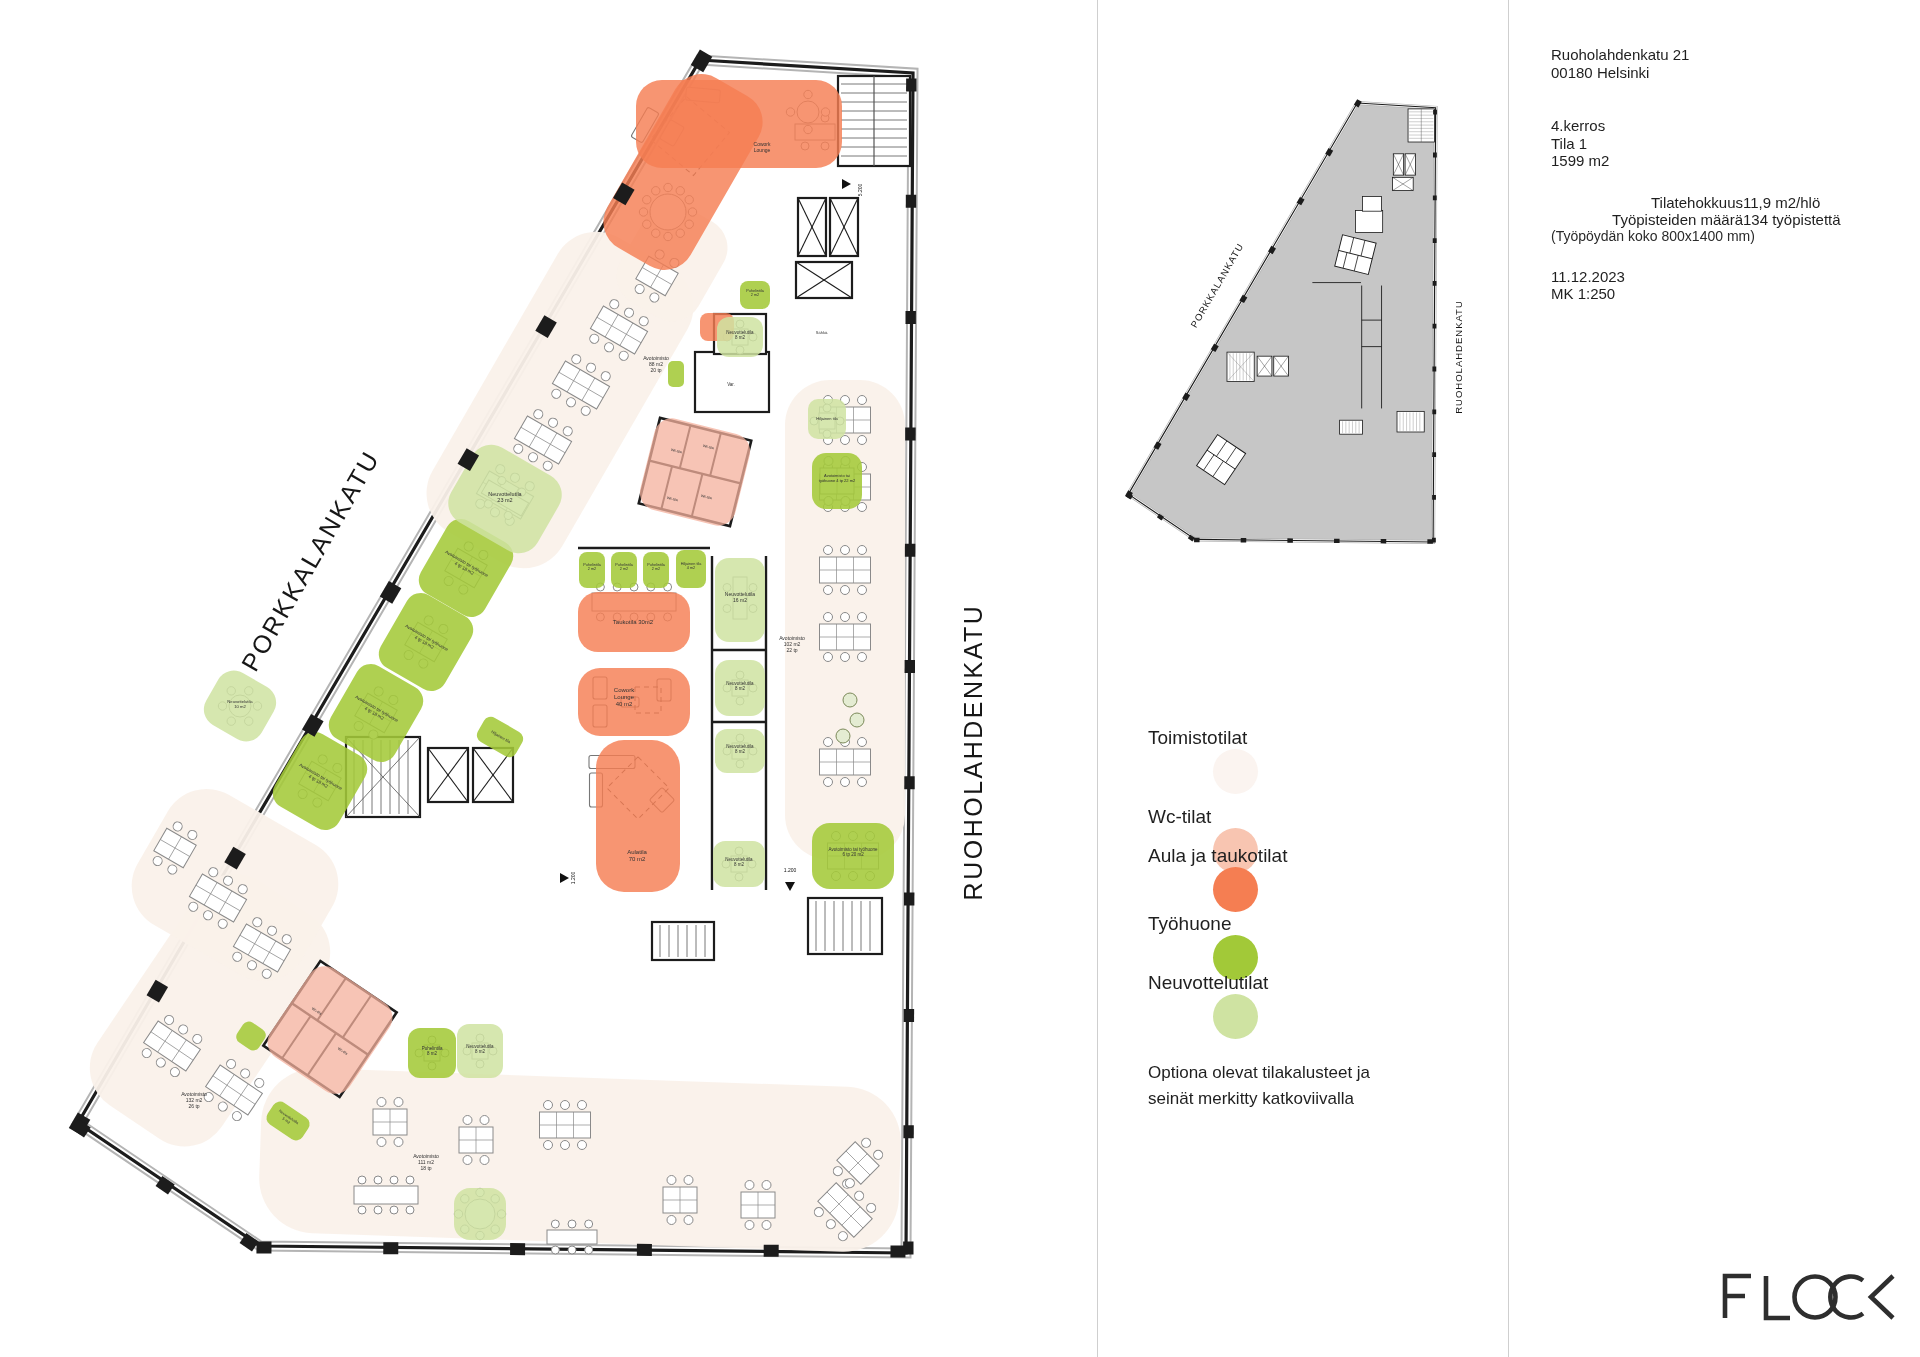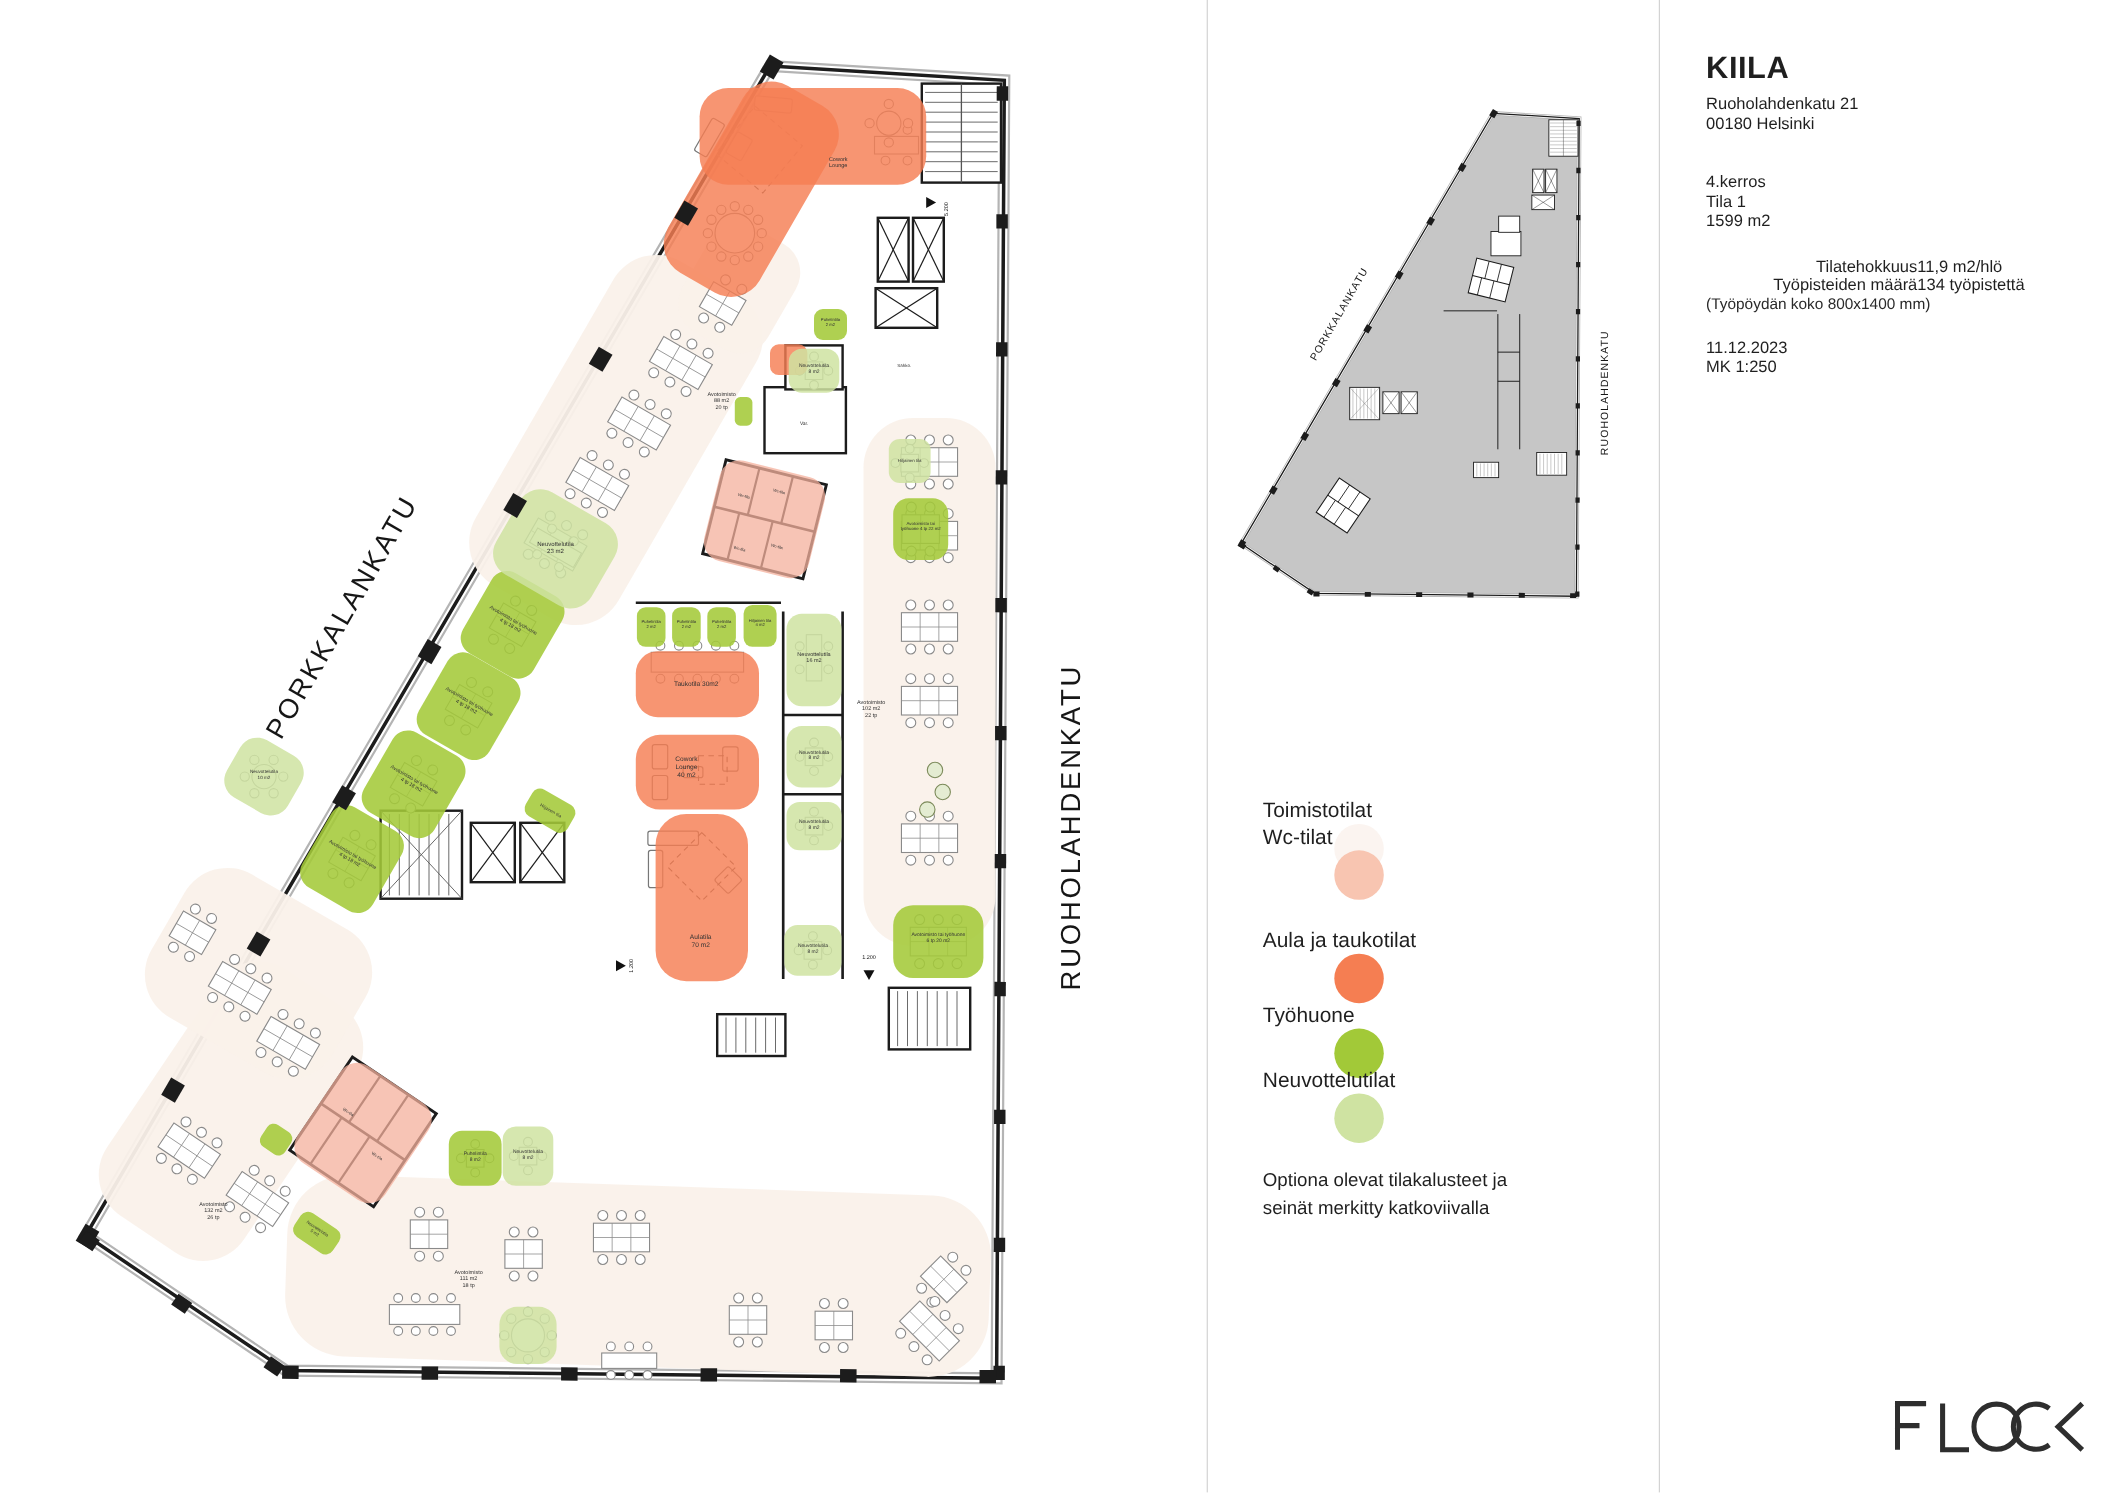--- a/index.html
+++ b/index.html
@@ -841,21 +841,20 @@
         <rect x="-7.5" y="-7.5" width="15" height="12" fill="#1c1c1c" transform="translate(82 1127) rotate(-145.84030545433058)"></rect>
       </g>
       <text text-anchor="middle" fill="#161616" font-size="9.5" letter-spacing="1" font-family="&quot;Liberation Sans&quot;,sans-serif" transform="translate(1220 287) rotate(-60)">PORKKALANKATU</text>
       <text text-anchor="middle" fill="#161616" font-size="9.5" letter-spacing="1" font-family="&quot;Liberation Sans&quot;,sans-serif" transform="translate(1462 357) rotate(-90)">RUOHOLAHDENKATU</text>
     </svg>
 
 <div class="sep" style="left:1097px"></div>
 <div class="sep" style="left:1508px"></div>
 
 <div class="titleblock">
-  <div class="big">KIILA</div>
   <div class="line">Ruoholahdenkatu 21</div>
   <div class="line">00180 Helsinki</div>
   <div class="gap"></div>
   <div class="line">4.kerros</div>
   <div class="line">Tila 1</div>
   <div class="line">1599 m2</div>
   <div class="gap2"></div>
   <div class="row">
     <span class="lbl">Tilatehokkuus</span>
     <span>11,9 m2/hlö</span>
@@ -869,21 +868,21 @@
   <div class="line">11.12.2023</div>
   <div class="line">MK 1:250</div>
 </div>
 
 <div class="legend">
   <div id="legend-items">
         <div class="legend-item" style="top: 727px;">
           <span class="lab">Toimistotilat</span>
           <span class="dot" style="background: rgb(251, 244, 240);"></span>
         </div>
-        <div class="legend-item" style="top: 751px;">
+        <div class="legend-item" style="top: 806px;">
           <span class="lab">Wc-tilat</span>
           <span class="dot" style="background: rgb(248, 197, 177);"></span>
         </div>
         <div class="legend-item" style="top: 845px;">
           <span class="lab">Aula ja taukotilat</span>
           <span class="dot" style="background: rgb(245, 126, 82);"></span>
         </div>
         <div class="legend-item" style="top: 913px;">
           <span class="lab">Työhuone</span>
           <span class="dot" style="background: rgb(162, 201, 56);"></span>

